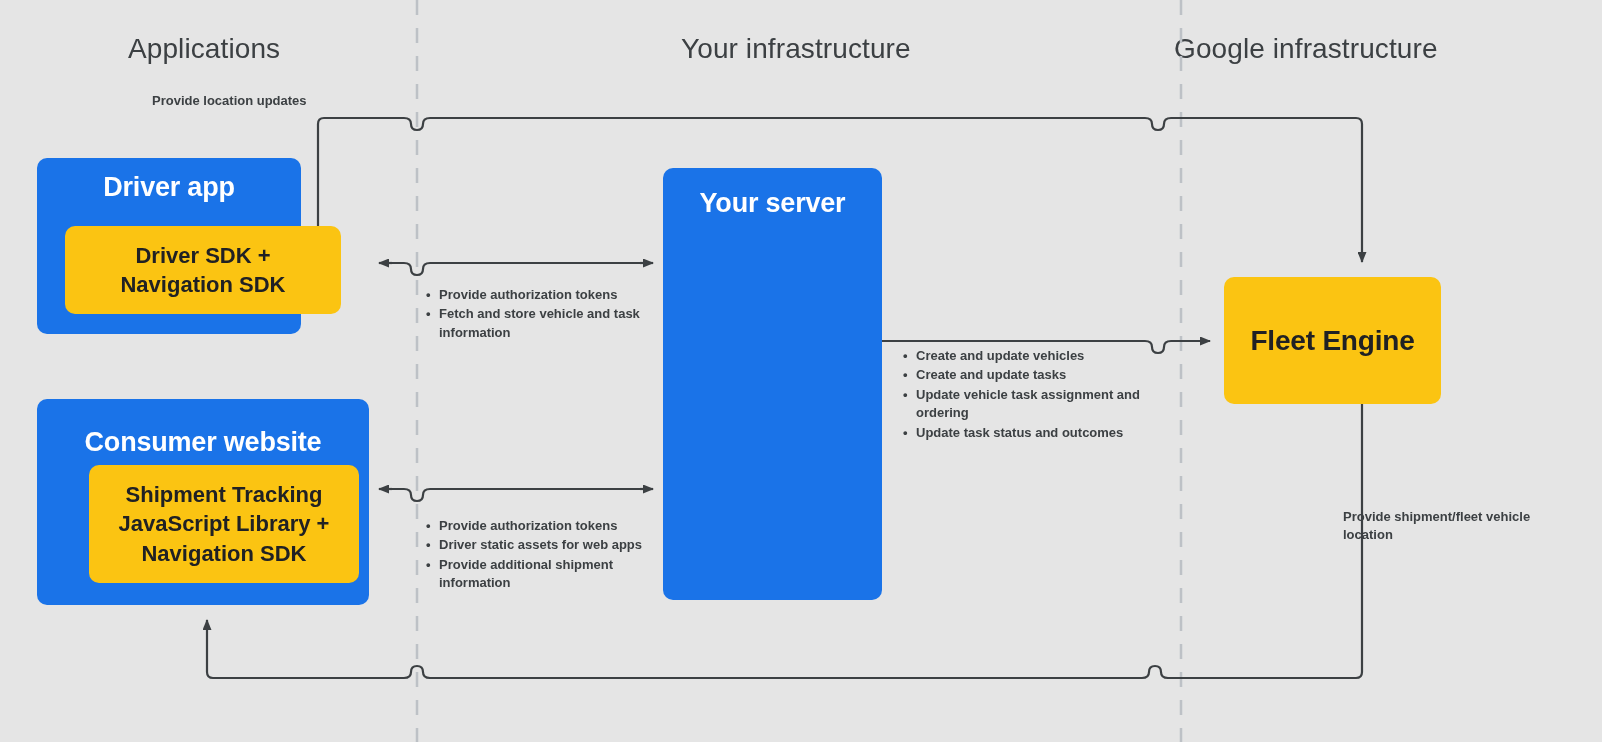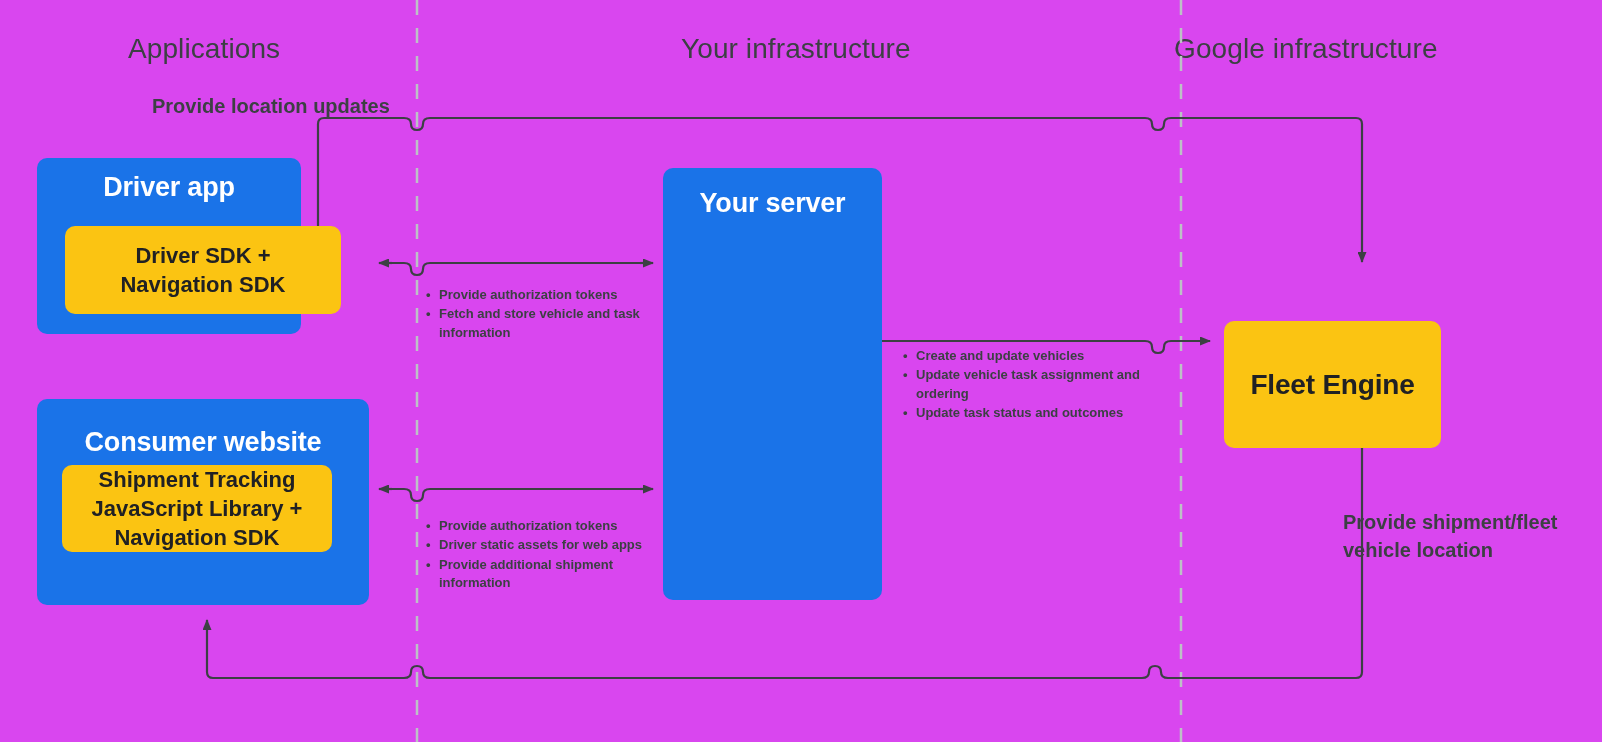--- a/index.html
+++ b/index.html
@@ -48,21 +48,20 @@
   .node-box {
     position: absolute;
     border-radius: 10px;
     box-sizing: border-box;
   }
   .node-blue {
     background: #1a73e8;
   }
   .node-yellow {
     background: #fbc412;
-    margin-top: 44px;
   }
   .node-title {
     position: absolute;
     left: 0;
     width: 100%;
     text-align: center;
     color: #ffffff;
     font-size: 27px;
     font-weight: bold;
     letter-spacing: -0.2px;
@@ -93,22 +92,22 @@
     left: 28px; top: 68px;
     width: 276px; height: 88px;
   }
 
   #box-consumer-website {
     left: 37px; top: 399px;
     width: 332px; height: 206px;
   }
   #box-consumer-website .node-title { top: 15px; margin-top: 13px; }
   #box-tracking-lib {
-    left: 25px; top: 66px;
-    width: 270px; height: 87px;
+    left: 52px; top: 66px;
+    width: 270px; height: 118px;
   }
 
   #box-your-server {
     left: 663px; top: 168px;
     width: 219px; height: 432px;
   }
   #box-your-server .node-title { top: 20px; }
 
   #box-fleet-engine {
     left: 1224px; top: 277px;
@@ -121,21 +120,21 @@
     color: #202124;
     font-size: 28px;
     font-weight: bold;
     text-align: center;
     letter-spacing: -0.2px;
   }
 
   
   .annot {
     position: absolute;
-    font-size: 20px;
+    font-size: 13px;
     font-weight: bold;
     color: #3c4043;
     line-height: 1.42;
   }
   #lbl-location-updates { left: 152px; top: 92px; white-space: nowrap; }
   #lbl-shipment-location { left: 1343px; top: 508px; width: 230px; }
 
   ul.bullets {
     position: absolute;
     margin: 8px;
@@ -157,21 +156,21 @@
     left: 0;
     top: 0;
   }
   #list-driver-server  { left: 418px; top: 278px; width: 240px; }
   #list-web-server     { left: 418px; top: 509px; width: 225px; }
   #list-server-fleet   { left: 895px; top: 339px; width: 260px; }
 </style>
 </head>
 <body>
 
-<div id="stage" style="background: #d946ef; text-decoration: underline;">
+<div id="stage" style="background: #e5e5e5; text-decoration: underline;">
 
   <div class="col-header" id="hdr-applications">Applications</div>
   <div class="col-header" id="hdr-your-infra">Your infrastructure</div>
   <div class="col-header" id="hdr-google-infra">Google infrastructure</div>
 
   <svg id="wires" viewBox="0 0 1602 742" width="1602" height="742">
     <defs>
       <marker id="arrowRight" markerWidth="11" markerHeight="9" refX="10" refY="4.5" orient="auto" markerUnits="userSpaceOnUse">
         <path d="M0,0 L11,4.5 L0,9 z" fill="#3c4043"></path>
       </marker>
@@ -266,17 +265,18 @@
     </ul>
 
   <ul class="bullets" id="list-web-server">
       <li>Provide authorization tokens</li>
       <li>Driver static assets for web apps</li>
       <li>Provide additional shipment information</li>
     </ul>
 
   <ul class="bullets" id="list-server-fleet">
       <li>Create and update vehicles</li>
+      <li>Create and update tasks</li>
       <li>Update vehicle task assignment and ordering</li>
       <li>Update task status and outcomes</li>
     </ul>
 
 </div>
 
 </body></html>

